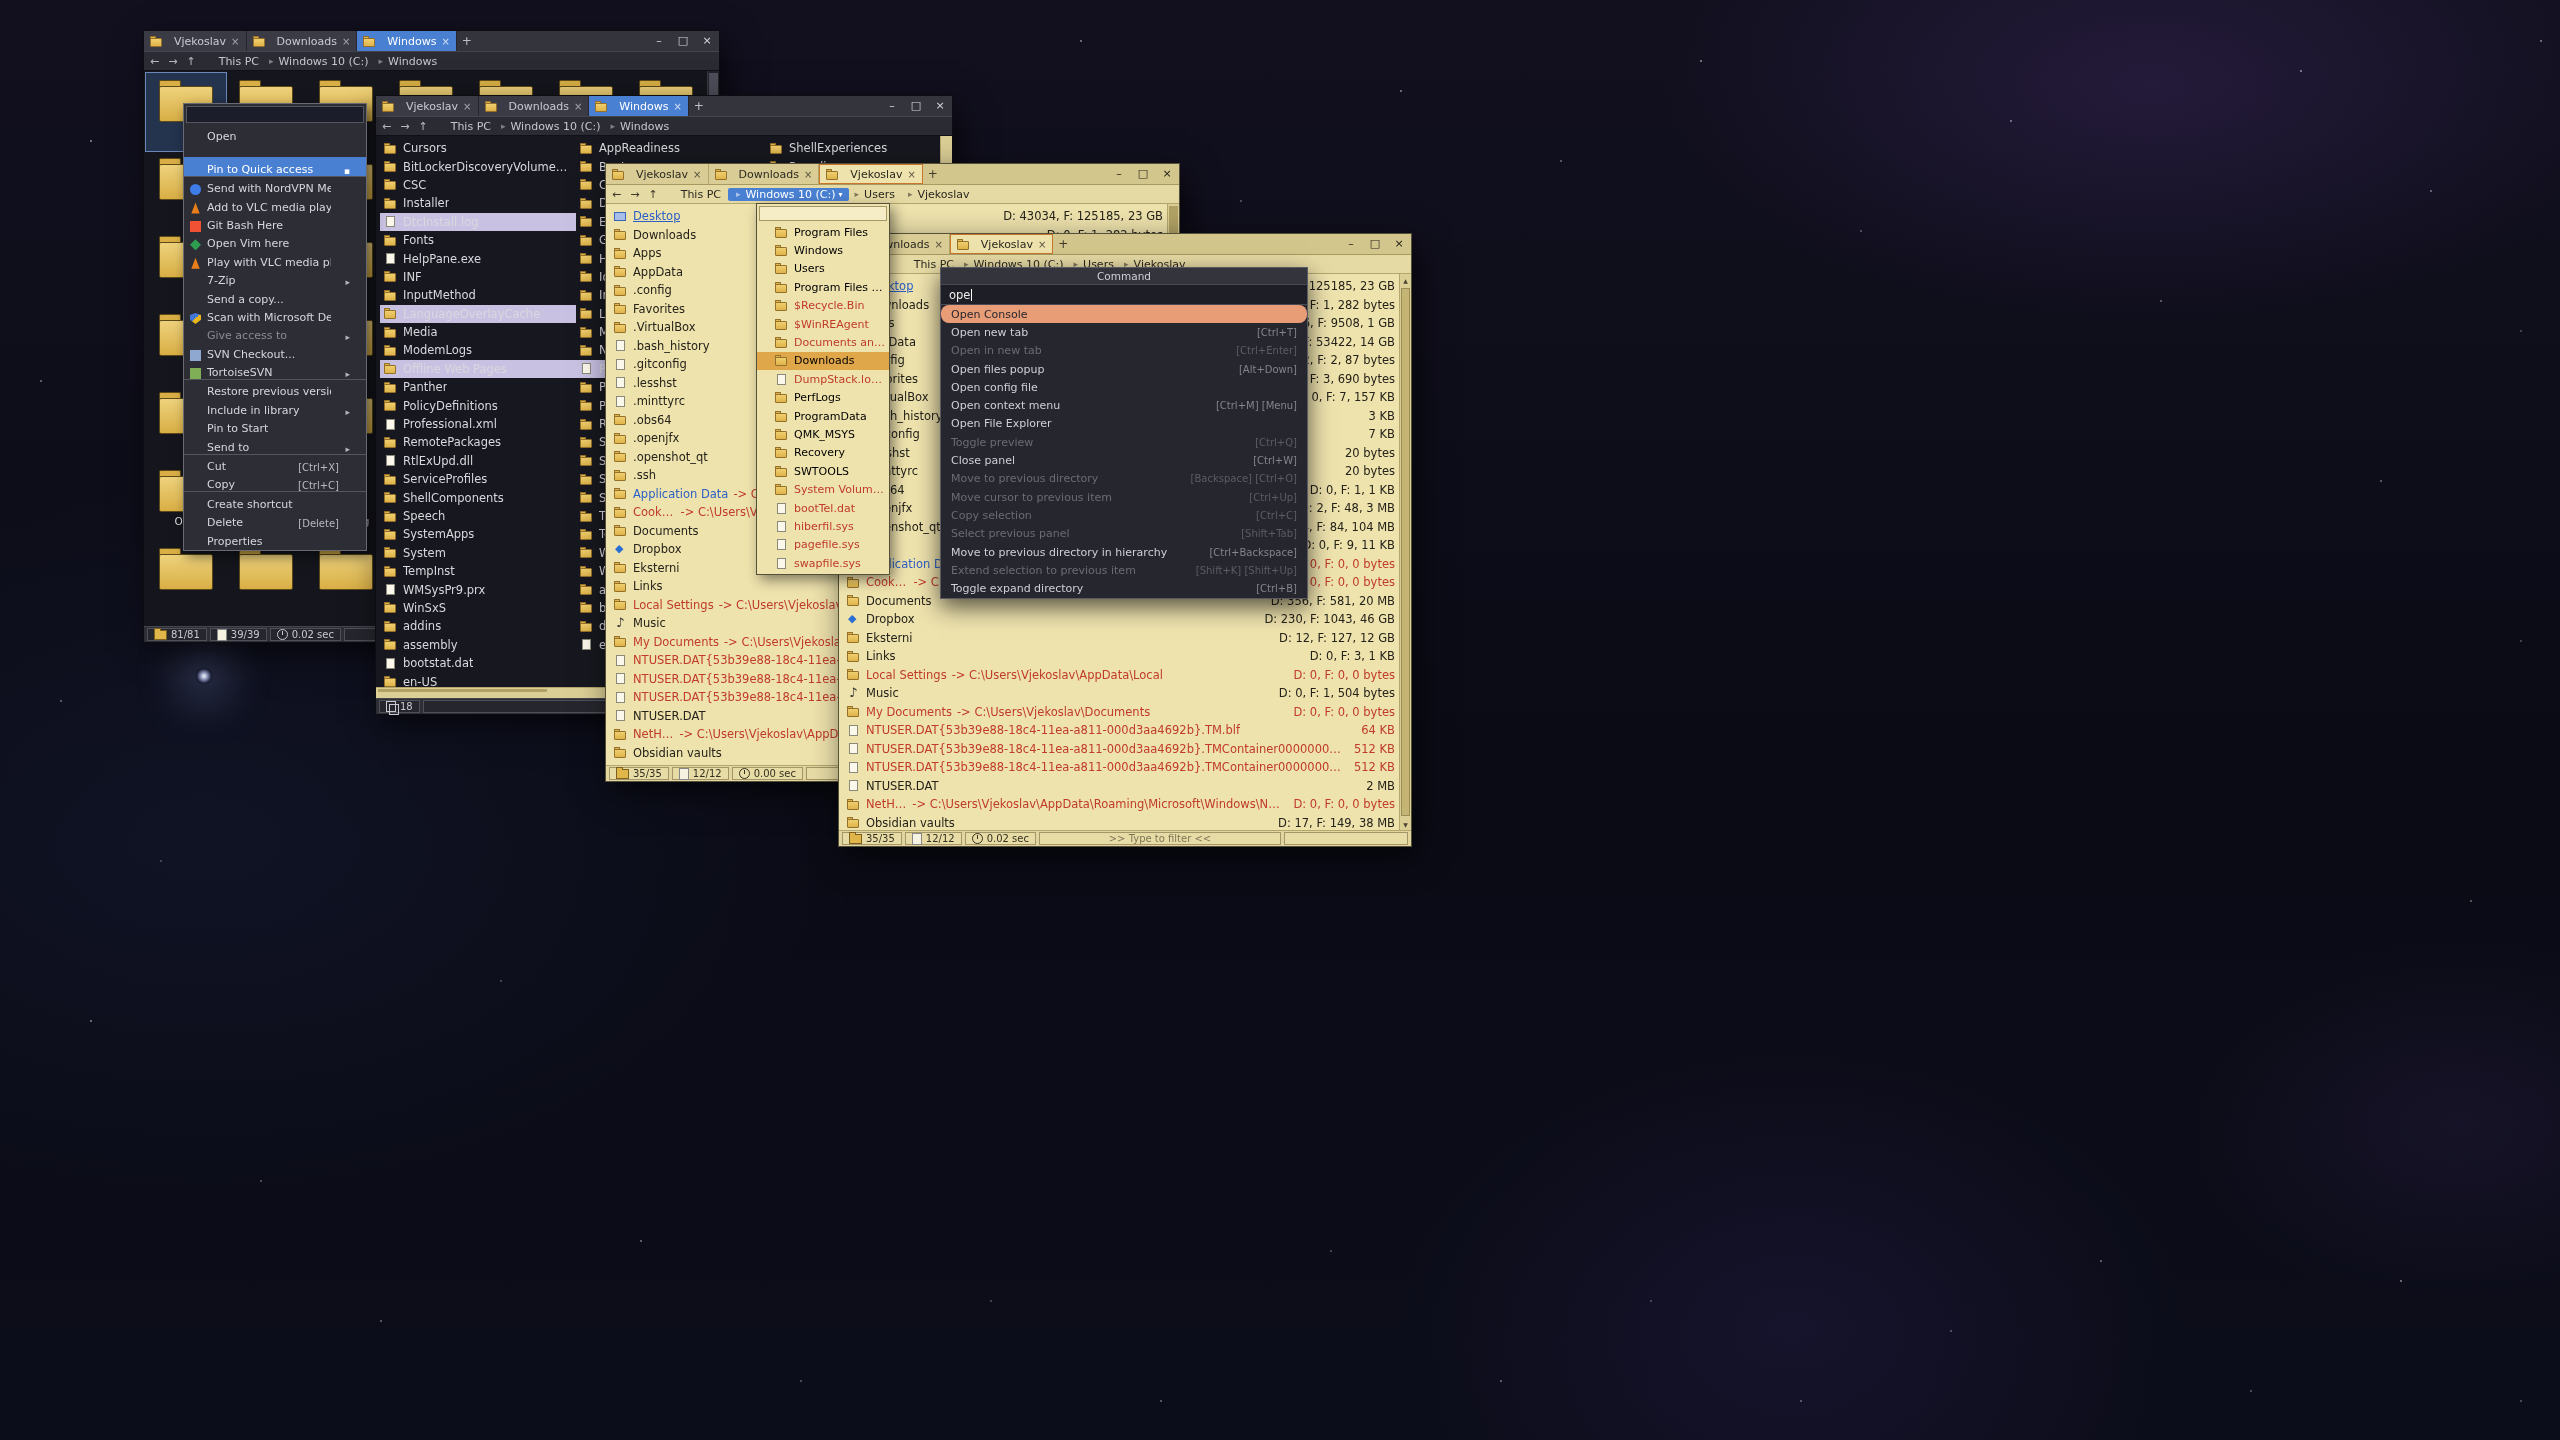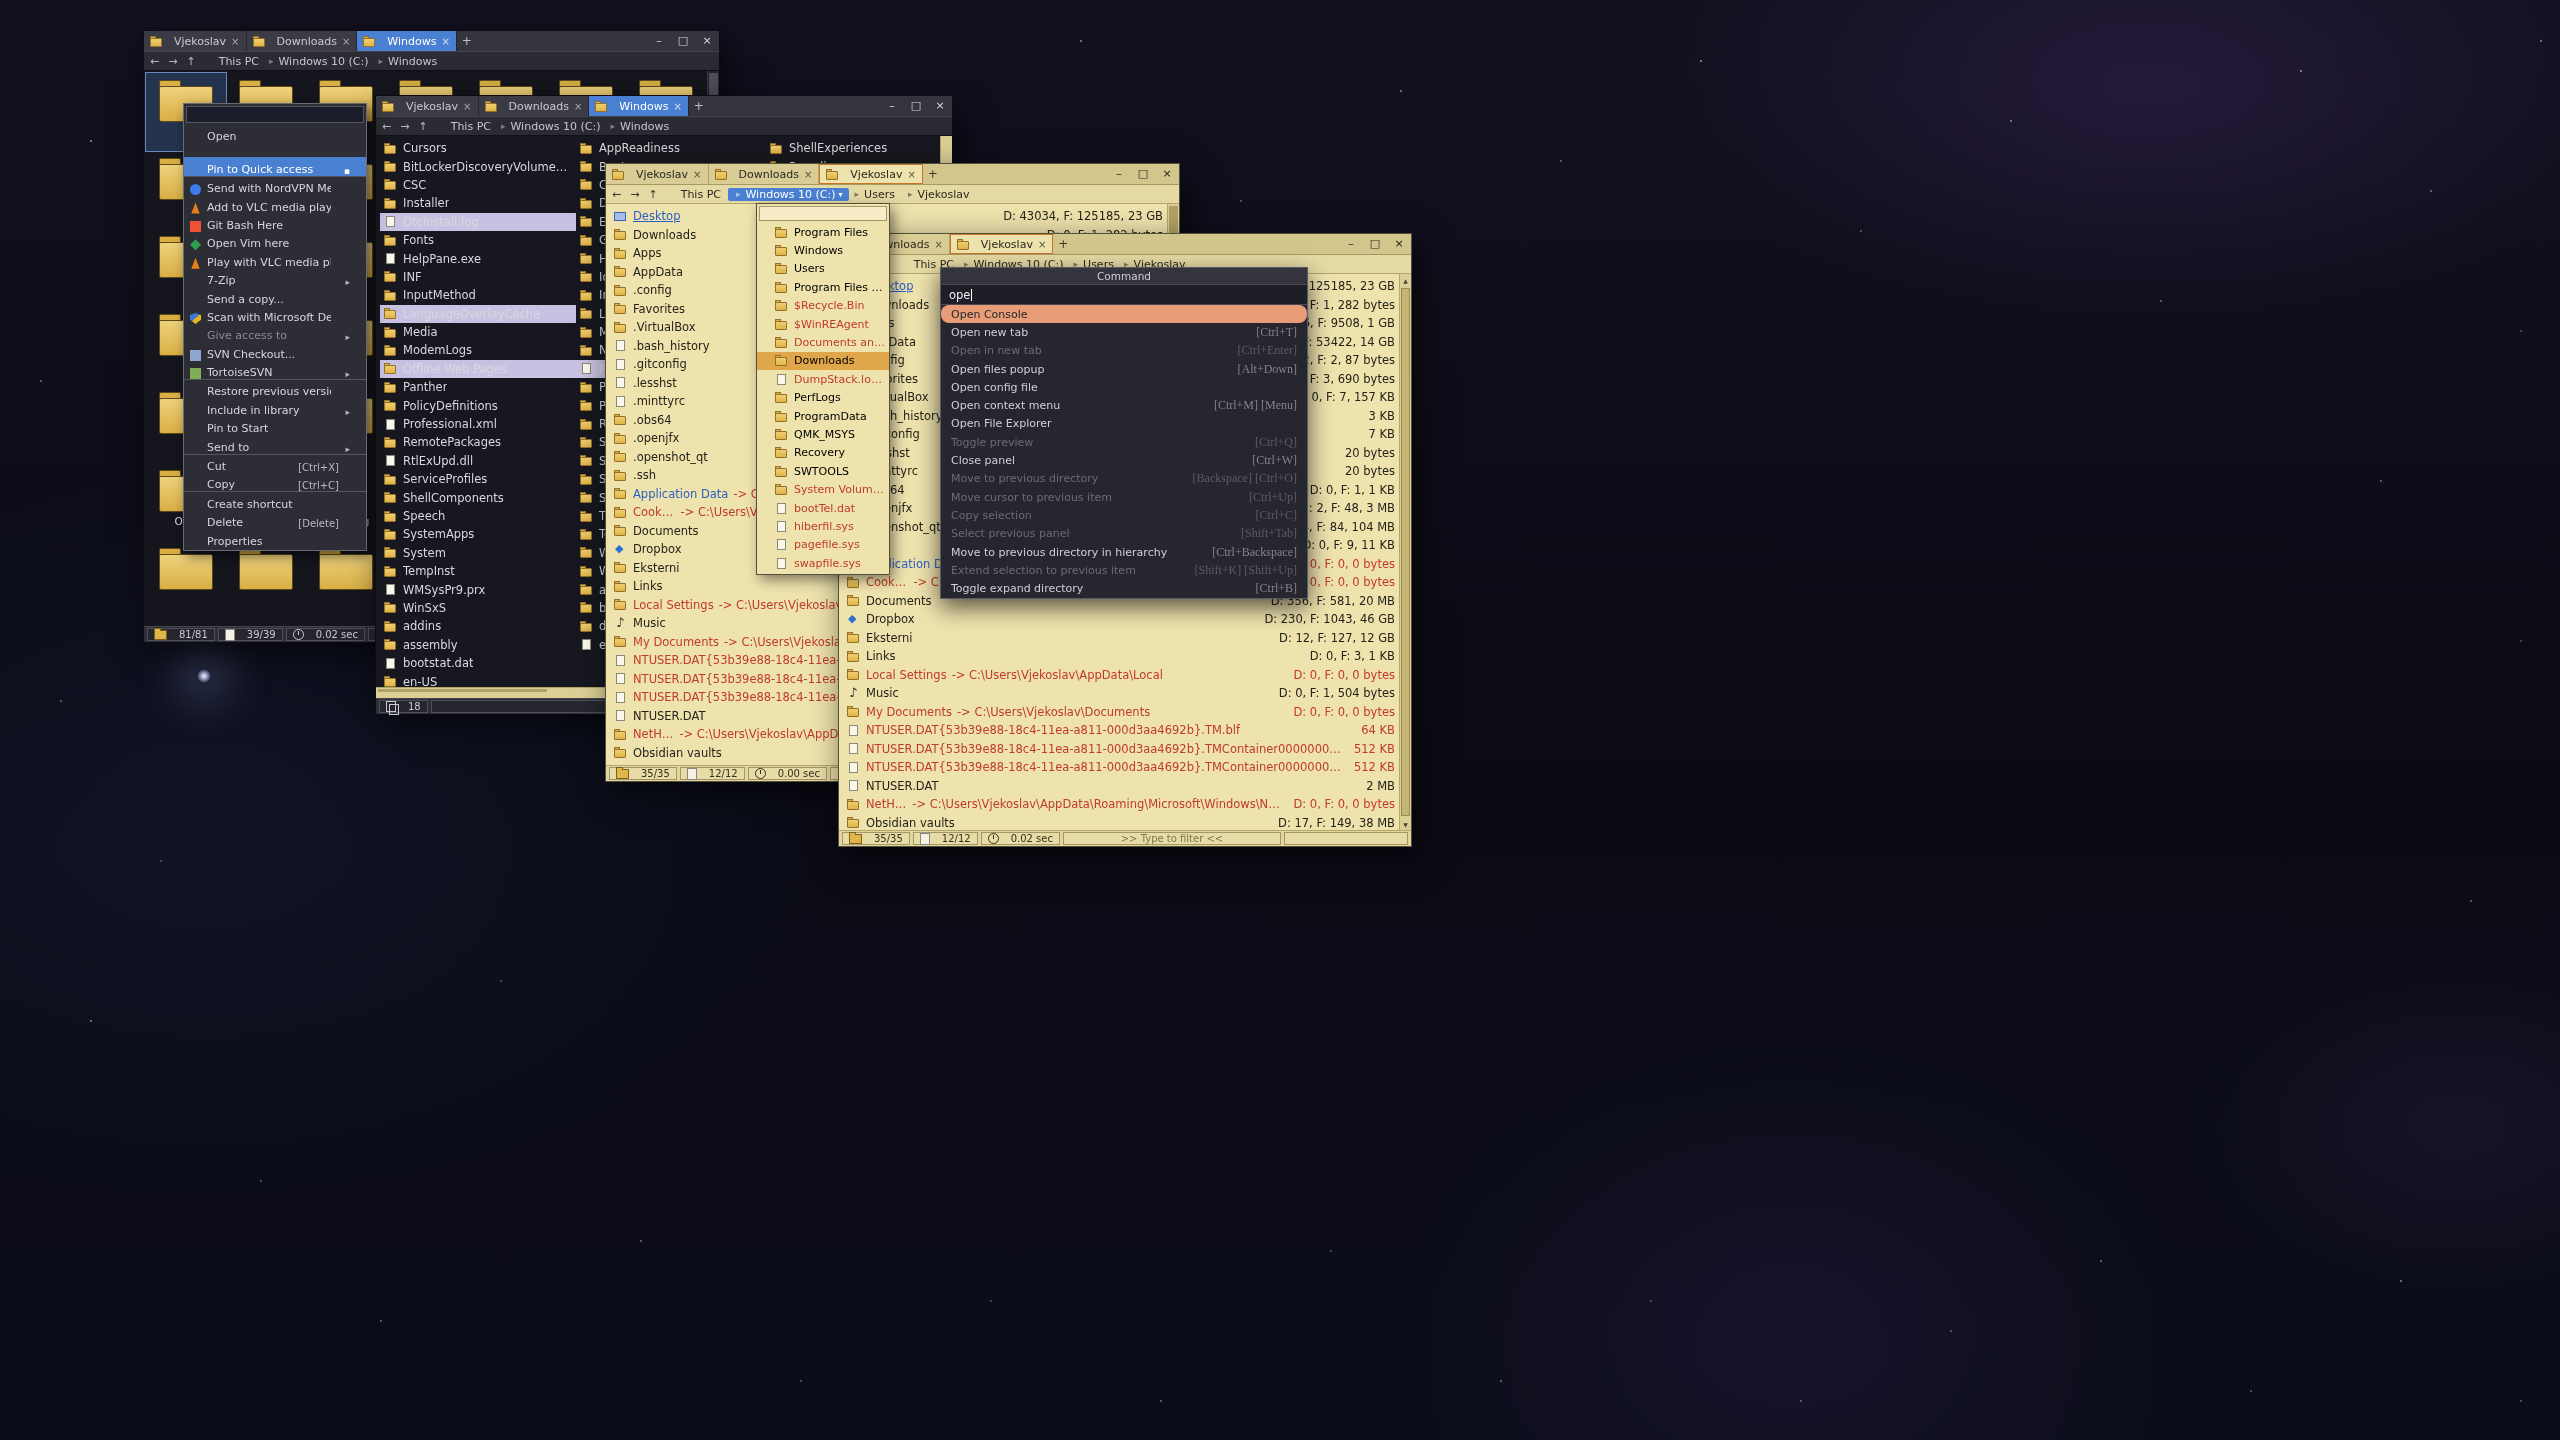--- a/index.html
+++ b/index.html
@@ -65,21 +65,21 @@
   .crumb.crumb-sel{background:#4a80d2;color:#fff;border-radius:2px;padding:0 6px;}
   .crumb .caret{font-size:8px;}
 
   .content{flex:1 1 auto;position:relative;overflow:hidden;}
   #win1 .content{background:#15161d;}
   .theme-tan .content{background:#eee2ad;}
 
   .statusbar{height:15px;flex:none;display:flex;align-items:center;gap:3px;padding:0 3px;font-size:10px;}
   .theme-dark .statusbar{background:#2e2e37;border-top:1px solid #46464f;color:#c9c9d0;}
   .theme-tan .statusbar{background:#e2d59e;border-top:1px solid #b3a76d;color:#33301f;}
-  .sbox{display:flex;align-items:center;gap:12px;padding:0 6px;height:11px;border:1px solid;white-space:nowrap;}
+  .sbox{display:flex;align-items:center;gap:4px;padding:0 6px;height:11px;border:1px solid;white-space:nowrap;}
   .theme-dark .sbox{border-color:#50505a;background:#26262e;}
   .theme-tan .sbox{border-color:#a3976a;background:#e8dca6;}
   .sbox.grow{flex:1 1 auto;justify-content:center;}
   .filter-hint{opacity:.6;}
 
   
   .sic{display:inline-block;position:relative;flex:none;}
   .s-folder{width:11px;height:8px;background:#e0b54a;border:1px solid #7d5f1e;margin-top:1px;}
   .s-folder::before{content:"";position:absolute;top:-3px;left:-1px;width:5px;height:2px;background:#e0b54a;border:1px solid #7d5f1e;border-bottom:none;}
   .s-file{width:8px;height:10px;background:#f6f2e2;border:1px solid #888;}
@@ -174,21 +174,21 @@
   #drop .row{height:18.4px;padding:0 3px 0 18px;font-size:11px;}
   #drop .row.sel{background:#e0a64a;}
 
   
   #palette{position:absolute;left:940px;top:267px;width:368px;z-index:90;background:#26262e;border:1px solid #5a5a64;
     box-shadow:0 8px 22px rgba(0,0,0,.65);box-sizing:border-box;}
   .pal-title{height:16px;line-height:16px;text-align:center;font-size:10.5px;color:#cfcfd8;background:#34343d;border-bottom:1px solid #4a4a54;}
   .pal-input{height:19px;display:flex;align-items:center;padding:0 8px;background:#1e1e26;border-bottom:1px solid #4a4a54;color:#eee;font-size:11.5px;}
   .pal-caret{width:1px;height:12px;background:#fff;margin-left:1px;}
   .pal-row{display:flex;align-items:center;height:18.3px;padding:0 10px;font-size:11px;color:#cfcfd6;white-space:nowrap;overflow:hidden;}
-  .pal-row .pkey{margin-left:auto;color:#84848e;font-size:12px;padding-left:10px;flex:none;font-family:Liberation Serif, serif;}
+  .pal-row .pkey{margin-left:auto;color:#84848e;font-size:10px;padding-left:10px;flex:none;}
   .pal-row.dim{color:#6b6b75;}
   .pal-row.dim .pkey{color:#5c5c66;}
   .pal-row.sel{background:#e89d77;color:#26262e;border-radius:8px;}
   .pal-row.sel .pkey{color:#3a3a42;}
 </style>
 </head>
 <body>
 
 <div id="screen">
   <div class="stars"></div>

